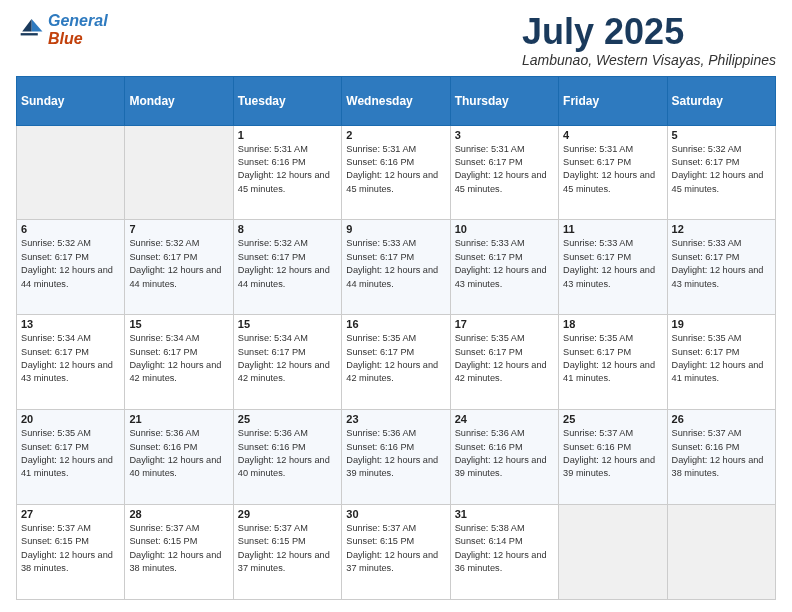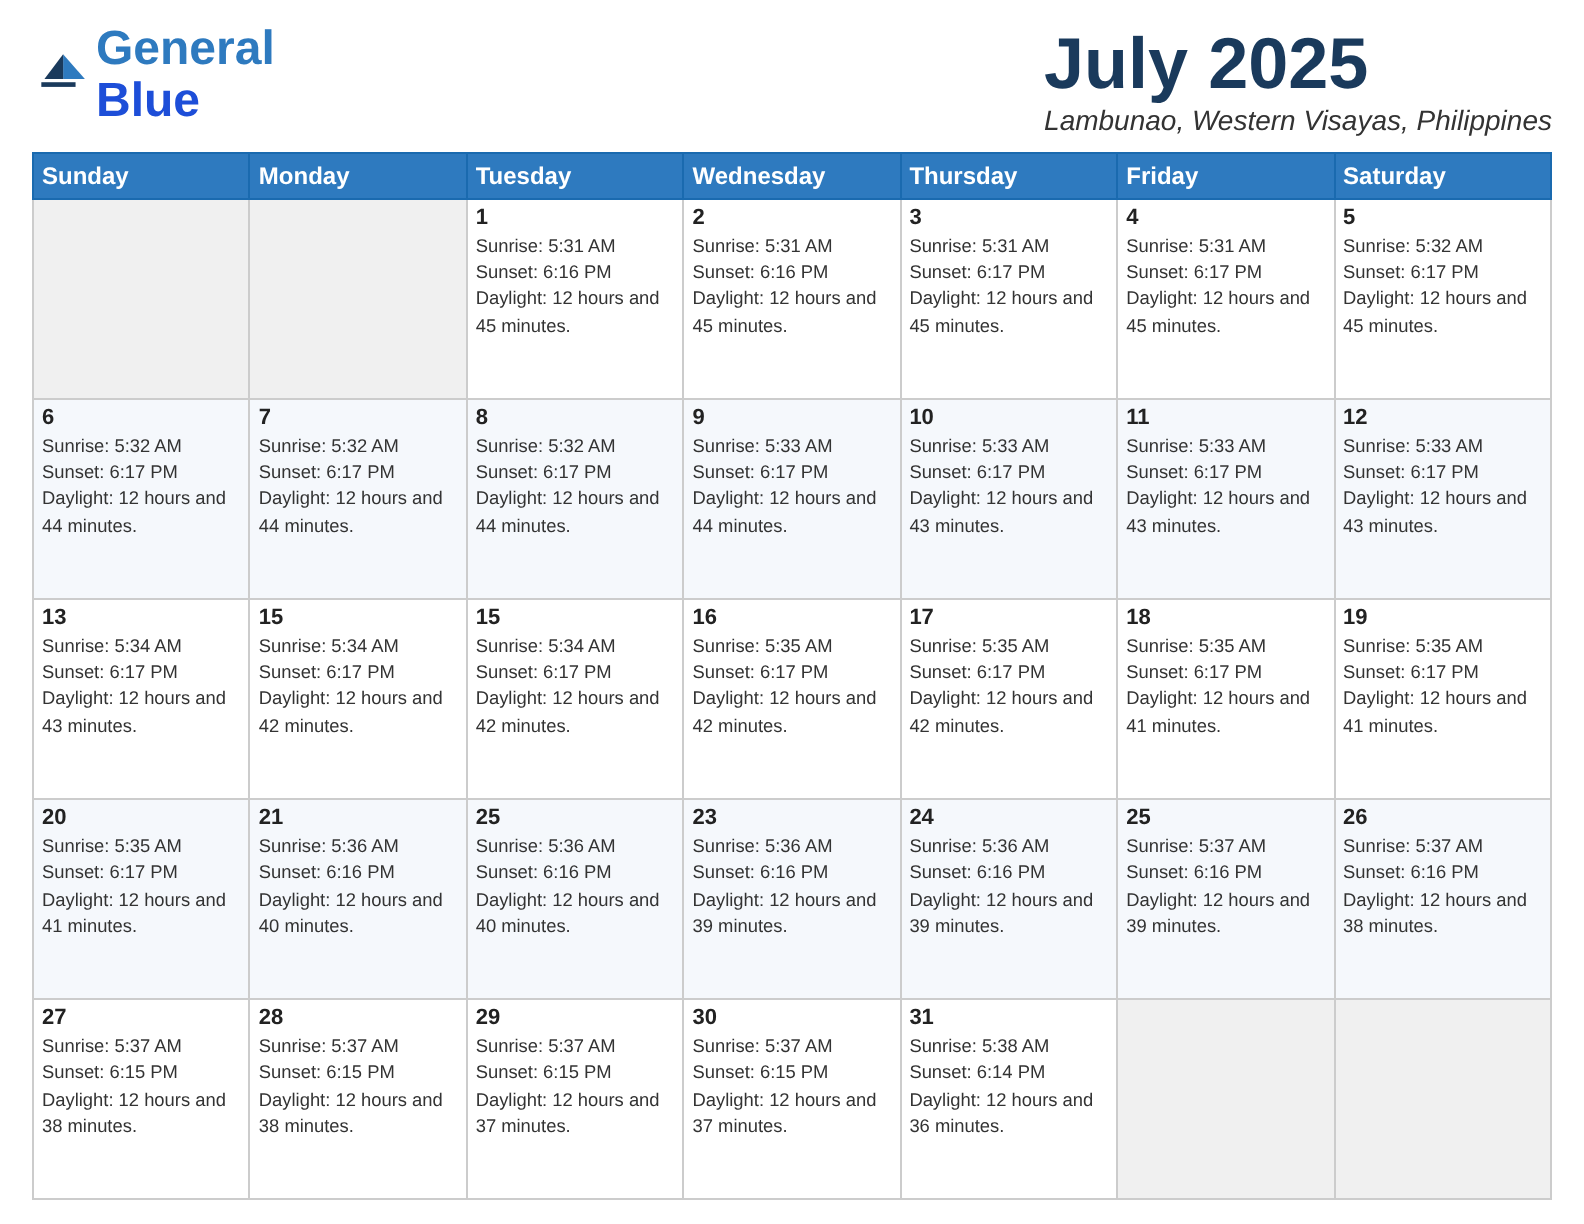--- a/index.html
+++ b/index.html
@@ -22,24 +22,25 @@
       justify-content: space-between;
       align-items: flex-start;
       margin-bottom: 8px;
     }
     .logo {
       display: flex;
       align-items: center;
       gap: 4px;
     }
     .logo-text {
-      font-size: 24px;
+      font-size: 16px;
       font-weight: bold;
       color: #1a3a5c;
       line-height: 1.1;
+      font-style: italic;
     }
     .logo-text span {
       color: #2e7abf;
     }
     .logo-icon {
       width: 28px;
       height: 28px;
     }
     .title-block {
       text-align: left;
@@ -60,21 +61,21 @@
       border: 1px solid #ccc;
       border-collapse: collapse;
       width: 100%;
       table-layout: fixed;
     }
     .calendar th {
       background: #2e7abf;
       color: #fff;
       font-size: 12px;
       font-weight: bold;
-      padding: 4px 4px;
+      padding: 17px 4px;
       text-align: left;
       border: 1px solid #1a6aaf;
     }
     .calendar td {
       border: 1px solid #ccc;
       vertical-align: top;
       padding: 3px 4px;
       font-size: 9.5px;
       color: #333;
       background: #fff;
@@ -104,21 +105,21 @@
 <div class="page">
   <div class="header">
     <div class="logo">
       <svg class="logo-icon" viewBox="0 0 36 36">
         <polygon points="20,4 34,20 20,20" fill="#2e7abf"></polygon>
         <polygon points="20,4 20,20 8,20" fill="#1a3a5c"></polygon>
         <rect x="6" y="22" width="22" height="3" fill="#1a3a5c"></rect>
       </svg>
       <div class="logo-text">
         <div><span>General</span></div>
-        <div><span style="color:#1d4ed8;">Blue</span></div>
+        <div><span style="color:#c2410c;">Blue</span></div>
       </div>
     </div>
     <div class="title-block">
       <div class="month-title">July 2025</div>
       <div class="location-title">Lambunao, Western Visayas, Philippines</div>
     </div>
   </div>
 
   <table class="calendar">
     <thead>

